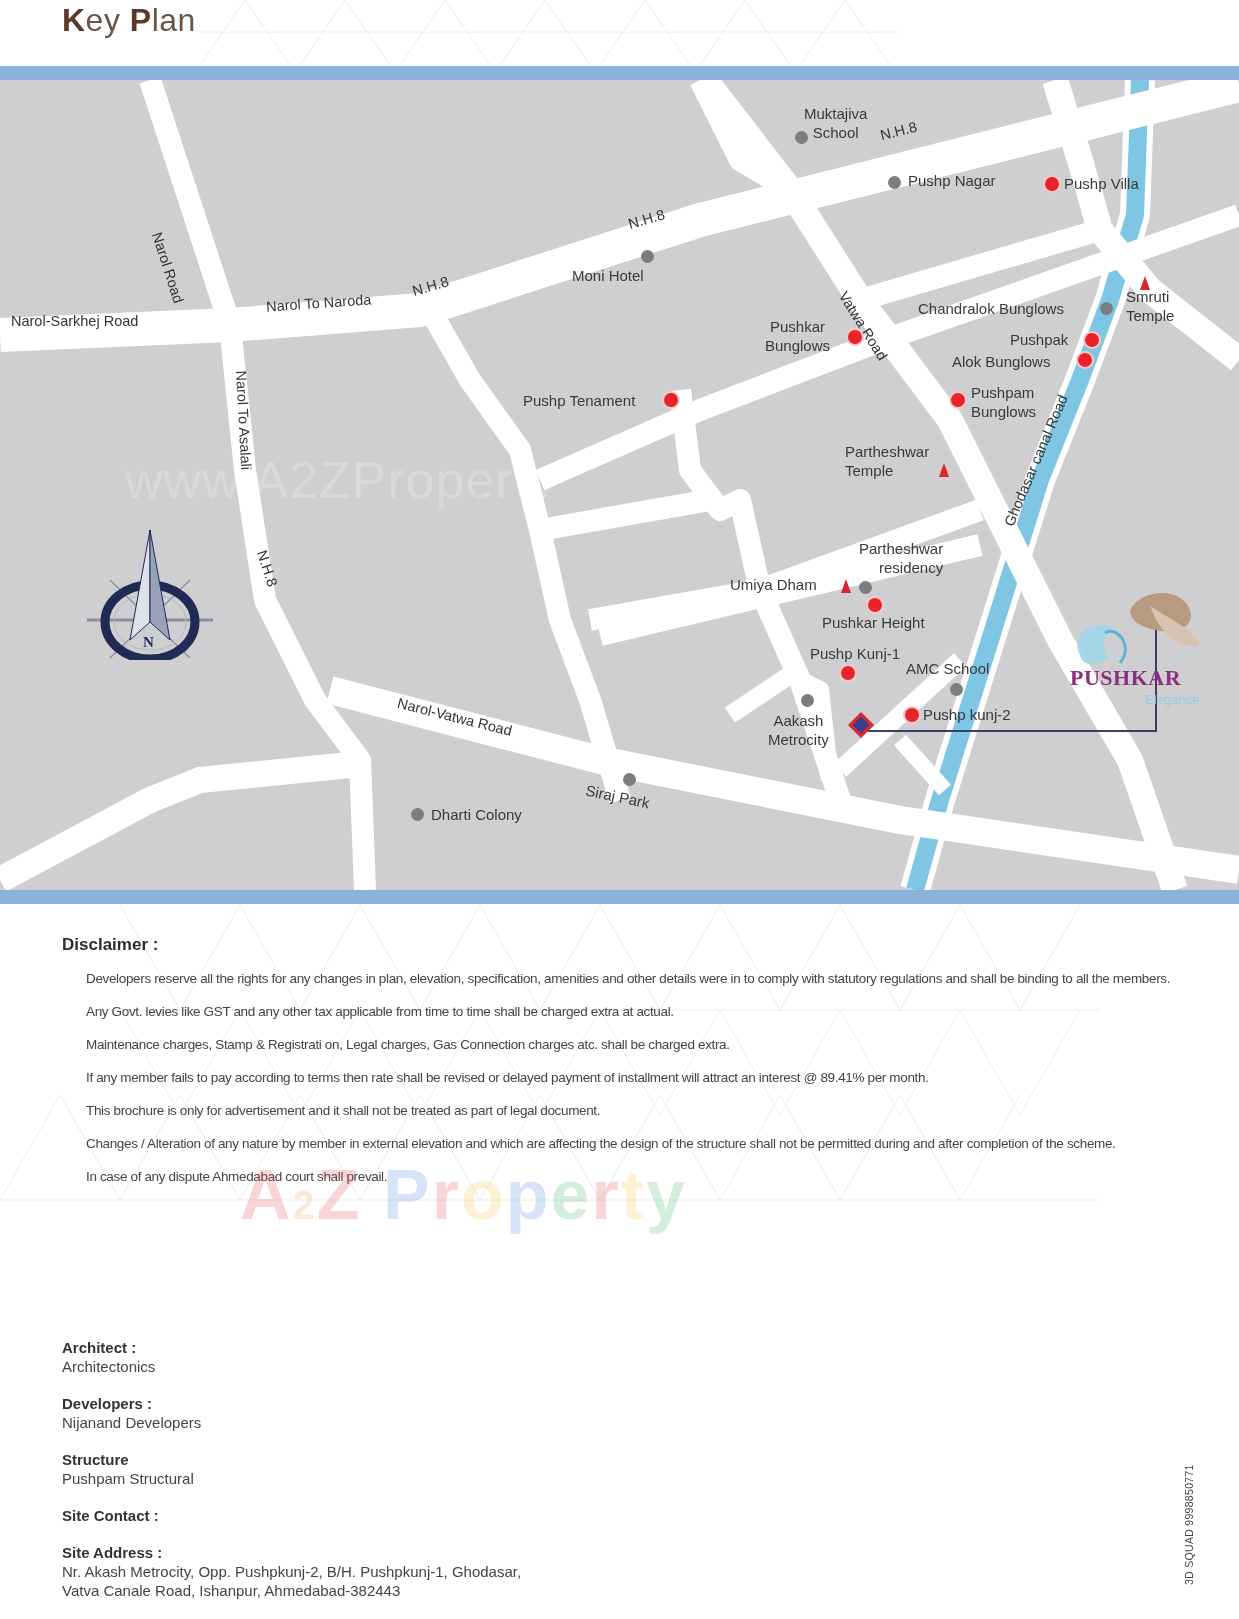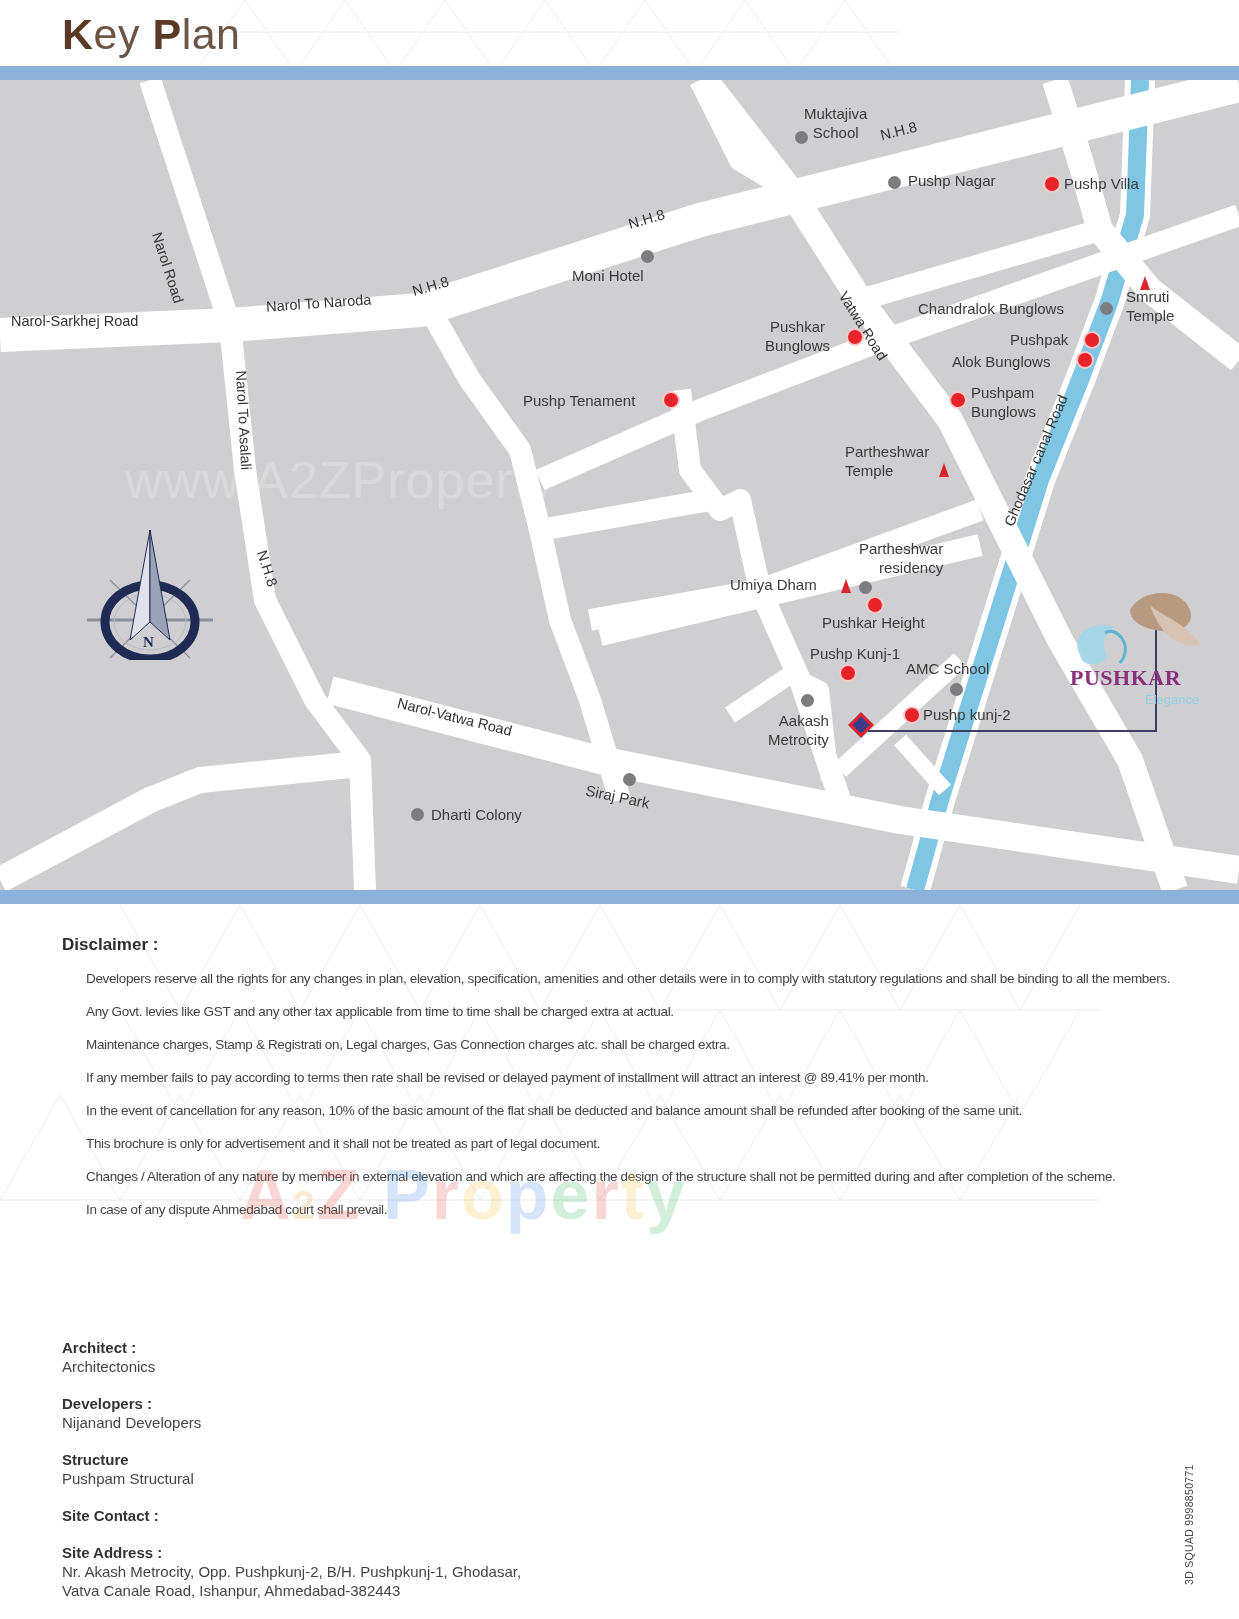--- a/index.html
+++ b/index.html
@@ -2,21 +2,21 @@
 <html><head>
 <meta charset="utf-8">
 <style>
   * { box-sizing: border-box; margin: 0; padding: 0; }
   html, body { width: 1239px; height: 1619px; background: #ffffff; overflow: hidden; }
   body { font-family: "Liberation Sans", sans-serif; color: #333; position: relative; }
 
   .page-title {
     position: absolute; left: 62px; top: 2px;
     font-family: "Liberation Sans", sans-serif;
-    font-size: 43px; color: #6b5544; letter-spacing: 0.5px; margin-top: 8px;
+    font-size: 32px; color: #6b5544; letter-spacing: 0.5px;
   }
   .page-title .cap { color: #5a3a24; font-weight: bold; }
 
   .bg-pattern { position: absolute; left: 0; top: 0; width: 1239px; height: 1619px; pointer-events: none; }
 
   .map-frame {
     position: absolute; left: 0; top: 66px; width: 1239px; height: 838px;
     background: #8ab2da;
   }
   .map-inner {
@@ -218,21 +218,21 @@
     <div class="dot red" style="left:868px;top:518px;"></div>
     <div class="lbl" style="left:822px;top:534px;">Pushkar Height</div>
 
     <div class="dot red" style="left:841px;top:586px;"></div>
     <div class="lbl" style="left:810px;top:565px;">Pushp Kunj-1</div>
 
     <div class="lbl" style="left:906px;top:580px;">AMC School</div>
     <div class="dot grey" style="left:950px;top:603px;"></div>
 
     <div class="dot grey" style="left:801px;top:614px;"></div>
-    <div class="lbl" style="left:768px;top:632px;text-align:right;">
+    <div class="lbl" style="left:768px;top:632px;text-align:center;">
       <span>Aakash</span><br><span>Metrocity</span>
     </div>
 
     <div class="site-marker" style="left:852px;top:636px;"></div>
     <div class="leader" style="left:868px;top:650px;width:289px;height:2px;"></div>
     <div class="leader" style="left:1155px;top:541px;width:2px;height:111px;"></div>
     <div class="dot" style="left:1150px;top:536px;width:11px;height:11px;background:#3b3b8f;"></div>
 
     <div class="dot red" style="left:905px;top:628px;"></div>
     <div class="lbl" style="left:923px;top:626px;">Pushp kunj-2</div>
@@ -264,21 +264,20 @@
     <div class="logo-tag">Elegance</div>
   </div>
 </div>
 
 <div class="disclaimer">
   <h3>Disclaimer :</h3>
   <p>Developers reserve all the rights for any changes in plan, elevation, specification, amenities and other details were in to comply with statutory regulations and shall be binding to all the members.</p>
   <p>Any Govt. levies like  GST  and any other tax applicable from time to time shall be charged extra  at actual.</p>
   <p>Maintenance charges,  Stamp &amp; Registrati on, Legal charges, Gas Connection charges atc. shall be charged extra.</p>
   <p>If any member fails to pay according to terms then rate shall be revised or delayed payment of installment will attract an interest @ 89.41% per month.</p>
-  <p>In the  event of cancellation for any reason, 10% of the basic amount of the flat shall be deducted and balance amount shall be refunded after booking of the same unit.</p>
   <p>This brochure is only for advertisement and it shall not be treated as part of legal document.</p>
   <p>Changes / Alteration of any nature by member in external  elevation and which are affecting the design of the structure shall not be permitted during and after completion of the scheme.</p>
   <p>In case of any dispute Ahmedabad court shall prevail.</p>
 </div>
 
 <div class="wm-brand">
   <span style="color:#e34b4b;">A</span><span style="color:#f0a040;font-size:40px;">2</span><span style="color:#e34b4b;">Z</span>
   <span style="color:#4a8ae8;">P</span><span style="color:#e34b4b;">r</span><span style="color:#f3c13a;">o</span><span style="color:#4a8ae8;">p</span><span style="color:#3bb35a;">e</span><span style="color:#e34b4b;">r</span><span style="color:#f3c13a;">t</span><span style="color:#3bb35a;">y</span>
 </div>
 

